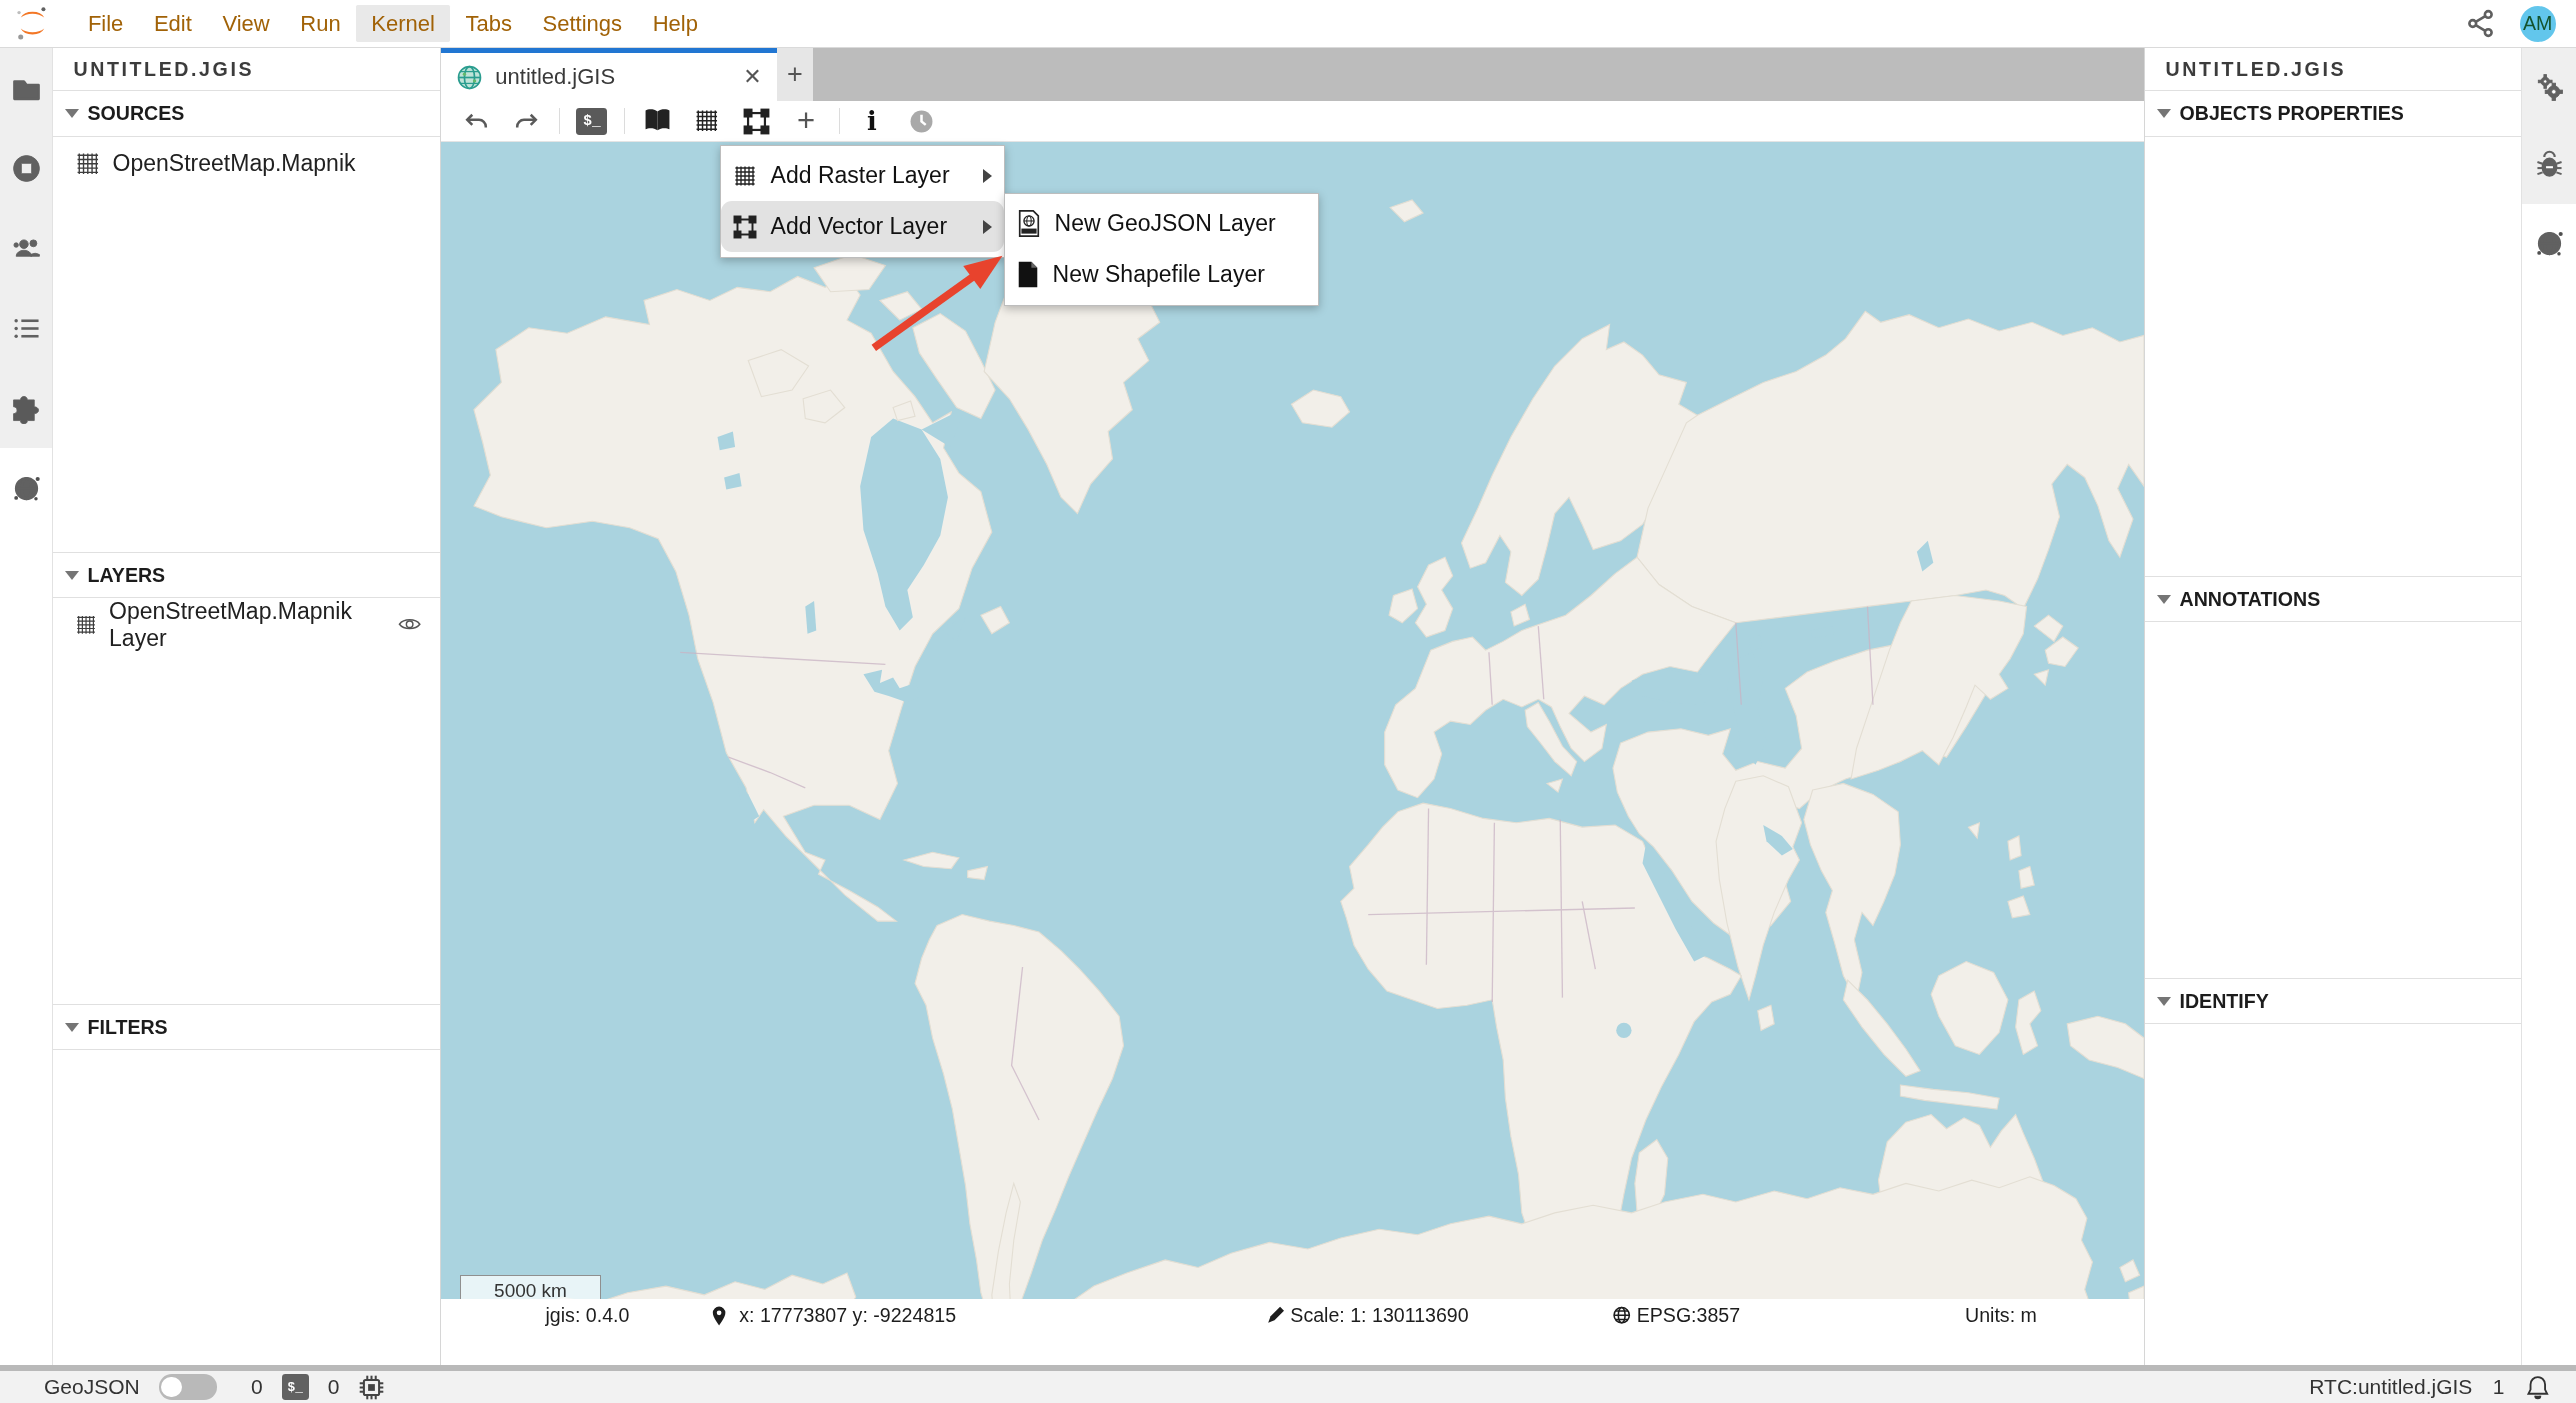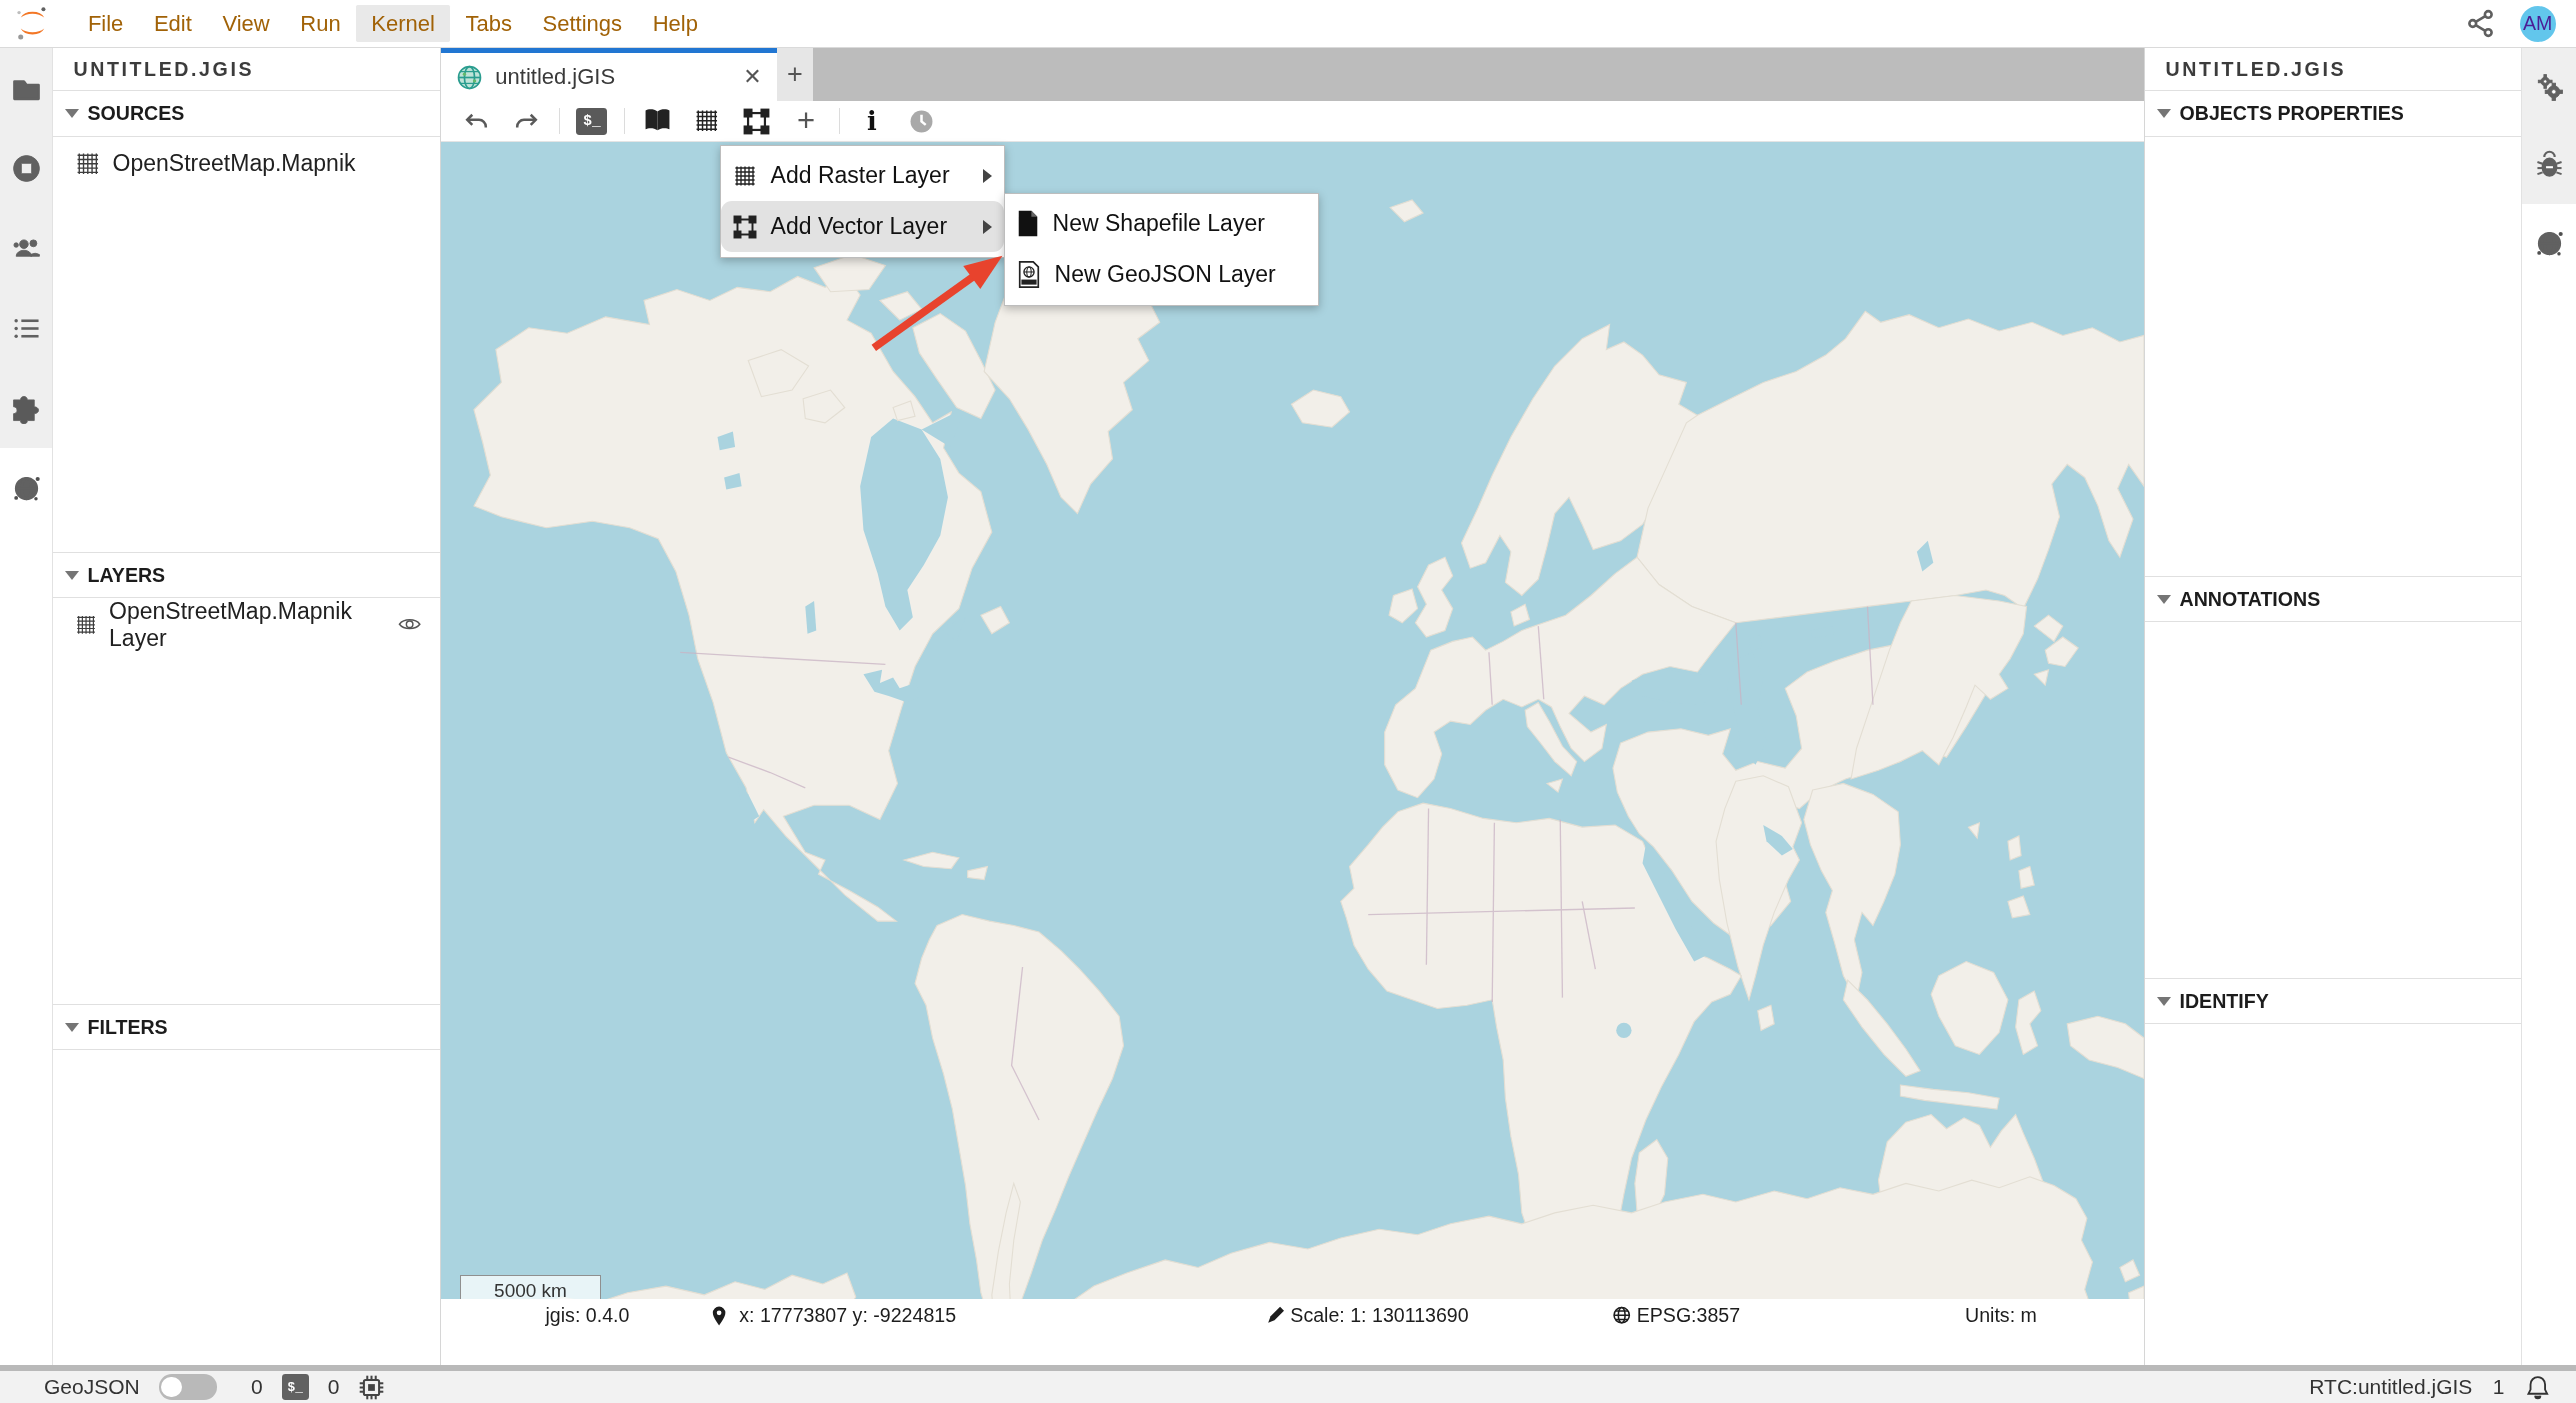--- a/index.html
+++ b/index.html
@@ -5,21 +5,21 @@
   * { box-sizing: border-box; margin: 0; padding: 0; }
   html,body { width:2576px; height:1404px; background:#ffffff; font-family:"Liberation Sans","DejaVu Sans",sans-serif; }
   #root { position:relative; width:2576px; height:1404px; overflow:hidden; background:#fff; }
 
   
   #menubar { position:absolute; top:0; left:0; right:0; height:48px; background:#fff; border-bottom:0.9px solid #dadada; display:flex; align-items:center; }
   #jupyter-logo { width:37px; height:37px; margin-left:13.6px; margin-right:22px; }
   .menu-item { font-size:22px; color:#a16207; padding:5.1px 15.3px; border-radius:1.7px; cursor:default; }
   .menu-item.active { background:#e9e9e9; }
   #menubar-right { margin-left:auto; display:flex; align-items:center; gap:24px; margin-right:20.4px; }
-  #avatar { width:36px; height:36px; border-radius:50%; background:#62c6ec; color:#4c1d95; display:flex; align-items:center; justify-content:center; font-size:19.6px; font-weight:500; }
+  #avatar { width:36px; height:36px; border-radius:50%; background:#62c6ec; color:#14532d; display:flex; align-items:center; justify-content:center; font-size:19.6px; font-weight:500; }
 
   
   #left-strip  { position:absolute; top:48px; left:0; width:53px; height:1317px; background:#fff; border-right:0.9px solid #e2e2e2; }
   #left-panel  { position:absolute; top:48px; left:53px; width:388px; height:1317px; background:#fff; border-right:0.9px solid #d6d6d6; }
   #center-col  { position:absolute; top:48px; left:441px; width:1703px; height:1317px; background:#fff; }
   #right-panel { position:absolute; top:48px; left:2144px; width:377px; height:1317px; background:#fff; border-left:0.9px solid #d6d6d6; }
   #right-strip { position:absolute; top:48px; left:2521px; width:55px; height:1317px; background:#fff; border-left:0.9px solid #e2e2e2; }
   #bottom-divider { position:absolute; top:1365px; left:0; right:0; height:6.8px; background:#b9b9b9; }
 
   
@@ -424,35 +424,35 @@
           <rect x="2" y="22" width="8" height="8" fill="#222"></rect>
             <rect x="22" y="22" width="8" height="8" fill="#222"></rect>
         </svg>
         <span>Add Vector Layer</span>
         <span class="submenu-arrow"></span>
       </div>
     </div>
 
     <div id="sub-menu" class="jp-menu">
       <div class="jp-menu-item">
-        <svg width="22" height="27" viewBox="0 0 26 32">
-          <path d="M2 1 h15 l7 7 v23 h-22 z" fill="#111"></path>
-          <path d="M17 1 l7 7 h-7 z" fill="#666"></path>
-        </svg>
-        <span>New Shapefile Layer</span>
-      </div>
-      <div class="jp-menu-item">
         <svg width="24" height="27" viewBox="0 0 28 32">
           <path d="M3 1 h16 l6 6 v24 h-22 z" fill="#fff" stroke="#222" stroke-width="2"></path>
           <circle cx="14" cy="13" r="6" fill="none" stroke="#222" stroke-width="1.6"></circle>
           <ellipse cx="14" cy="13" rx="2.6" ry="6" fill="none" stroke="#222" stroke-width="1.2"></ellipse>
           <line x1="8" y1="13" x2="20" y2="13" stroke="#222" stroke-width="1.2"></line>
           <rect x="5" y="22" width="18" height="6" fill="#222"></rect>
         </svg>
         <span>New GeoJSON Layer</span>
+      </div>
+      <div class="jp-menu-item">
+        <svg width="22" height="27" viewBox="0 0 26 32">
+          <path d="M2 1 h15 l7 7 v23 h-22 z" fill="#111"></path>
+          <path d="M17 1 l7 7 h-7 z" fill="#666"></path>
+        </svg>
+        <span>New Shapefile Layer</span>
       </div>
     </div>
 
     <svg id="red-arrow" viewBox="0 0 1999 1546" width="1703" height="1317">
       <line x1="508" y1="352" x2="628" y2="266" stroke="#e8432d" stroke-width="9"></line>
       <polygon points="659,244 613,256 633,283" fill="#e8432d"></polygon>
     </svg>
   </div>
 
   <div id="right-panel">

